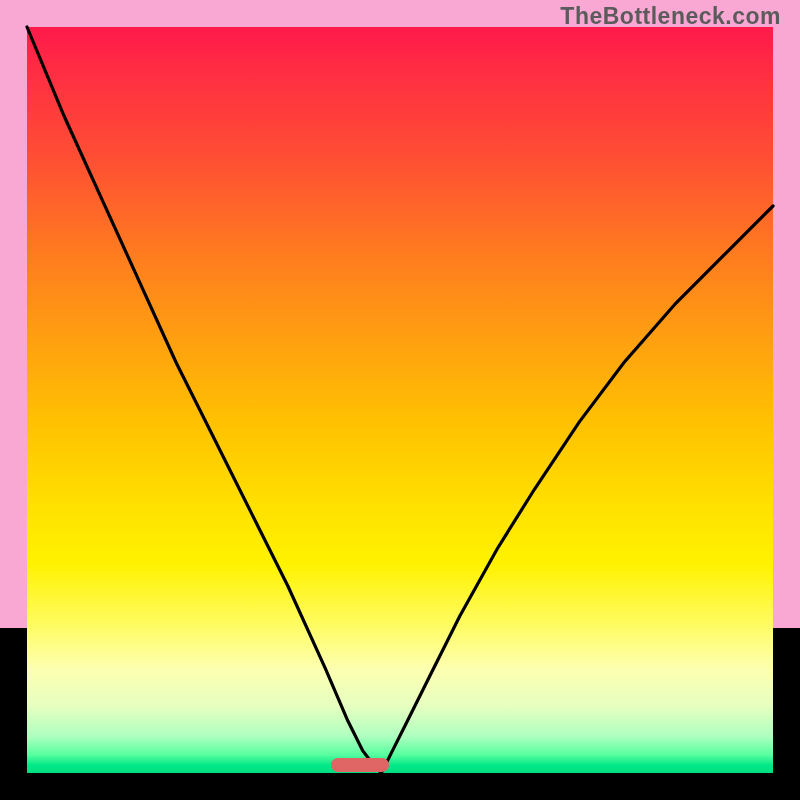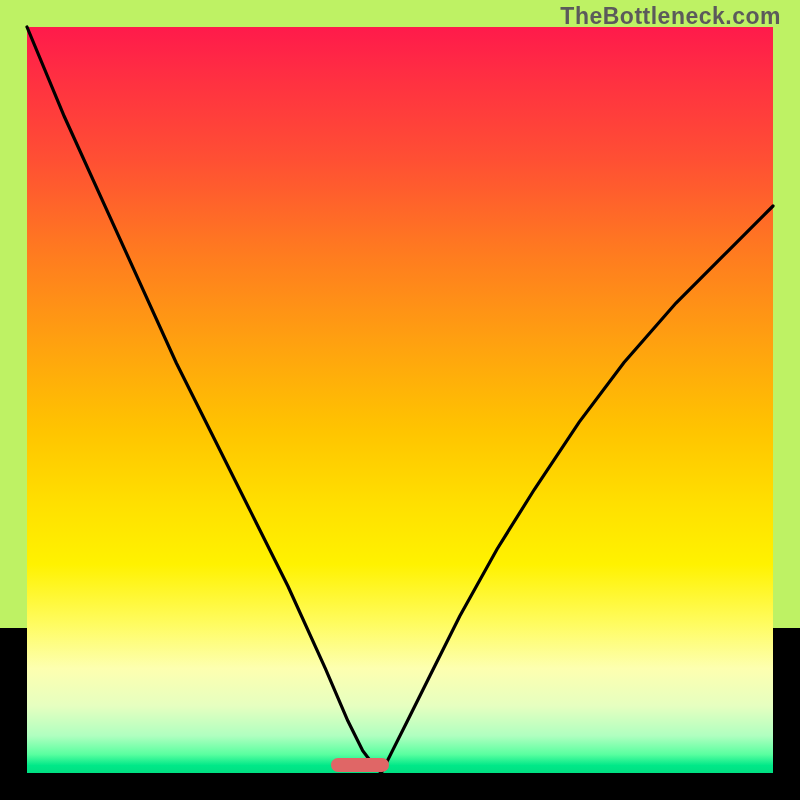--- a/index.html
+++ b/index.html
@@ -10,21 +10,21 @@
     overflow: hidden;
     background: #000;
     font-family: Arial, Helvetica, sans-serif;
   }
   .frame {
     position: absolute;
     top: 0;
     left: 0;
     width: 800px;
     height: 628px;
-    background: #bef264;
+    background: #f9a8d4;
   }
   .plot-area {
     position: absolute;
     background: linear-gradient(to bottom,
       #ff1a4b 0%,
       #ff3340 8%,
       #ff5033 18%,
       #ff7a20 30%,
       #ffa010 42%,
       #ffc400 54%,

